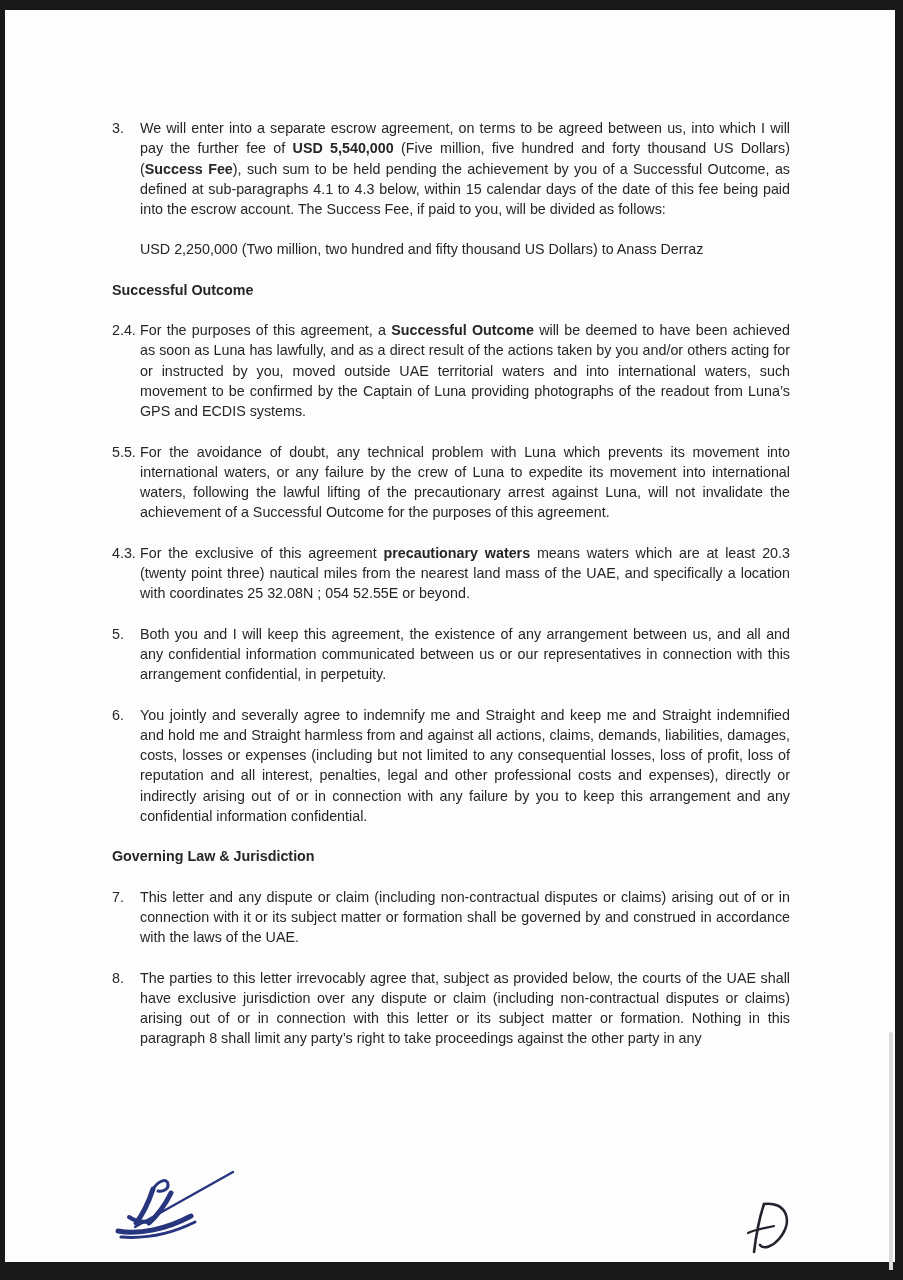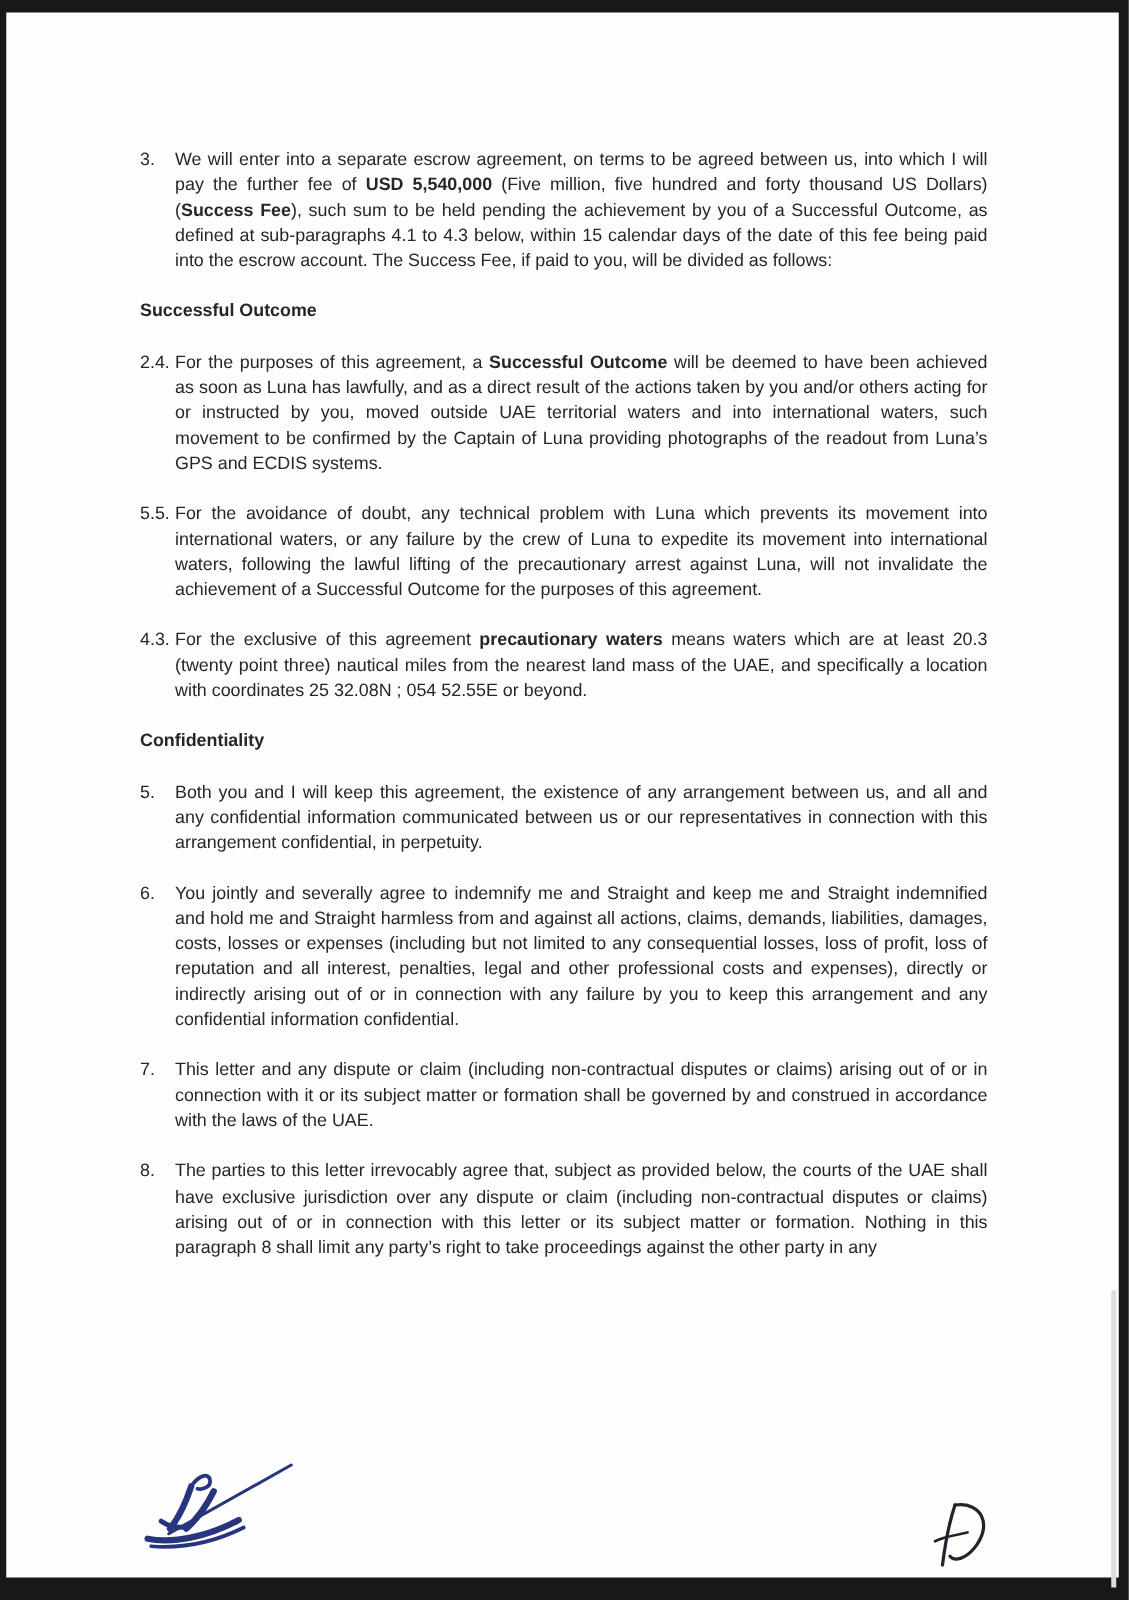--- a/index.html
+++ b/index.html
@@ -82,42 +82,45 @@
 </style>
 </head>
 <body>
 
 <div class="paper">
   <div class="content">
       <div class="para">
         <span class="num">3.</span>
         <span class="ptext"><span>We will enter into a separate escrow agreement, on terms to be agreed between us, into which I will pay the further fee of </span><span class="b">USD 5,540,000</span><span> (Five million, five hundred and forty thousand US Dollars) (</span><span class="b">Success Fee</span><span>), such sum to be held pending the achievement by you of a Successful Outcome, as defined at sub-paragraphs 4.1 to 4.3 below, within 15 calendar days of the date of this fee being paid into the escrow account. The Success Fee, if paid to you, will be divided as follows:</span></span>
       </div>
+      <div class="para indent">
+        <span class="ptext"><span>USD 2,250,000 (Two million, two hundred and fifty thousand US Dollars) to Anass Derraz</span></span>
+      </div>
       <div class="heading">Successful Outcome</div>
       <div class="para">
         <span class="num">2.4.</span>
         <span class="ptext"><span>For the purposes of this agreement, a </span><span class="b">Successful Outcome</span><span> will be deemed to have been achieved as soon as Luna has lawfully, and as a direct result of the actions taken by you and/or others acting for or instructed by you, moved outside UAE territorial waters and into international waters, such movement to be confirmed by the Captain of Luna providing photographs of the readout from Luna’s GPS and ECDIS systems.</span></span>
       </div>
       <div class="para">
         <span class="num">5.5.</span>
         <span class="ptext"><span>For the avoidance of doubt, any technical problem with Luna which prevents its movement into international waters, or any failure by the crew of Luna to expedite its movement into international waters, following the lawful lifting of the precautionary arrest against Luna, will not invalidate the achievement of a Successful Outcome for the purposes of this agreement.</span></span>
       </div>
       <div class="para">
         <span class="num">4.3.</span>
         <span class="ptext"><span>For the exclusive of this agreement </span><span class="b">precautionary waters</span><span> means waters which are at least 20.3 (twenty point three) nautical miles from the nearest land mass of the UAE, and specifically a location with coordinates 25 32.08N ; 054 52.55E or beyond.</span></span>
       </div>
-      <div class="heading">Confidentiality</div>
       <div class="para">
         <span class="num">5.</span>
         <span class="ptext"><span>Both you and I will keep this agreement, the existence of any arrangement between us, and all and any confidential information communicated between us or our representatives in connection with this arrangement confidential, in perpetuity.</span></span>
       </div>
       <div class="para">
         <span class="num">6.</span>
         <span class="ptext"><span>You jointly and severally agree to indemnify me and Straight and keep me and Straight indemnified and hold me and Straight harmless from and against all actions, claims, demands, liabilities, damages, costs, losses or expenses (including but not limited to any consequential losses, loss of profit, loss of reputation and all interest, penalties, legal and other professional costs and expenses), directly or indirectly arising out of or in connection with any failure by you to keep this arrangement and any confidential information confidential.</span></span>
       </div>
+      <div class="heading">Governing Law &amp; Jurisdiction</div>
       <div class="para">
         <span class="num">7.</span>
         <span class="ptext"><span>This letter and any dispute or claim (including non-contractual disputes or claims) arising out of or in connection with it or its subject matter or formation shall be governed by and construed in accordance with the laws of the UAE.</span></span>
       </div>
       <div class="para">
         <span class="num">8.</span>
         <span class="ptext"><span>The parties to this letter irrevocably agree that, subject as provided below, the courts of the UAE shall have exclusive jurisdiction over any dispute or claim (including non-contractual disputes or claims) arising out of or in connection with this letter or its subject matter or formation. Nothing in this paragraph 8 shall limit any party’s right to take proceedings against the other party in any</span></span>
       </div>
     </div>
 

